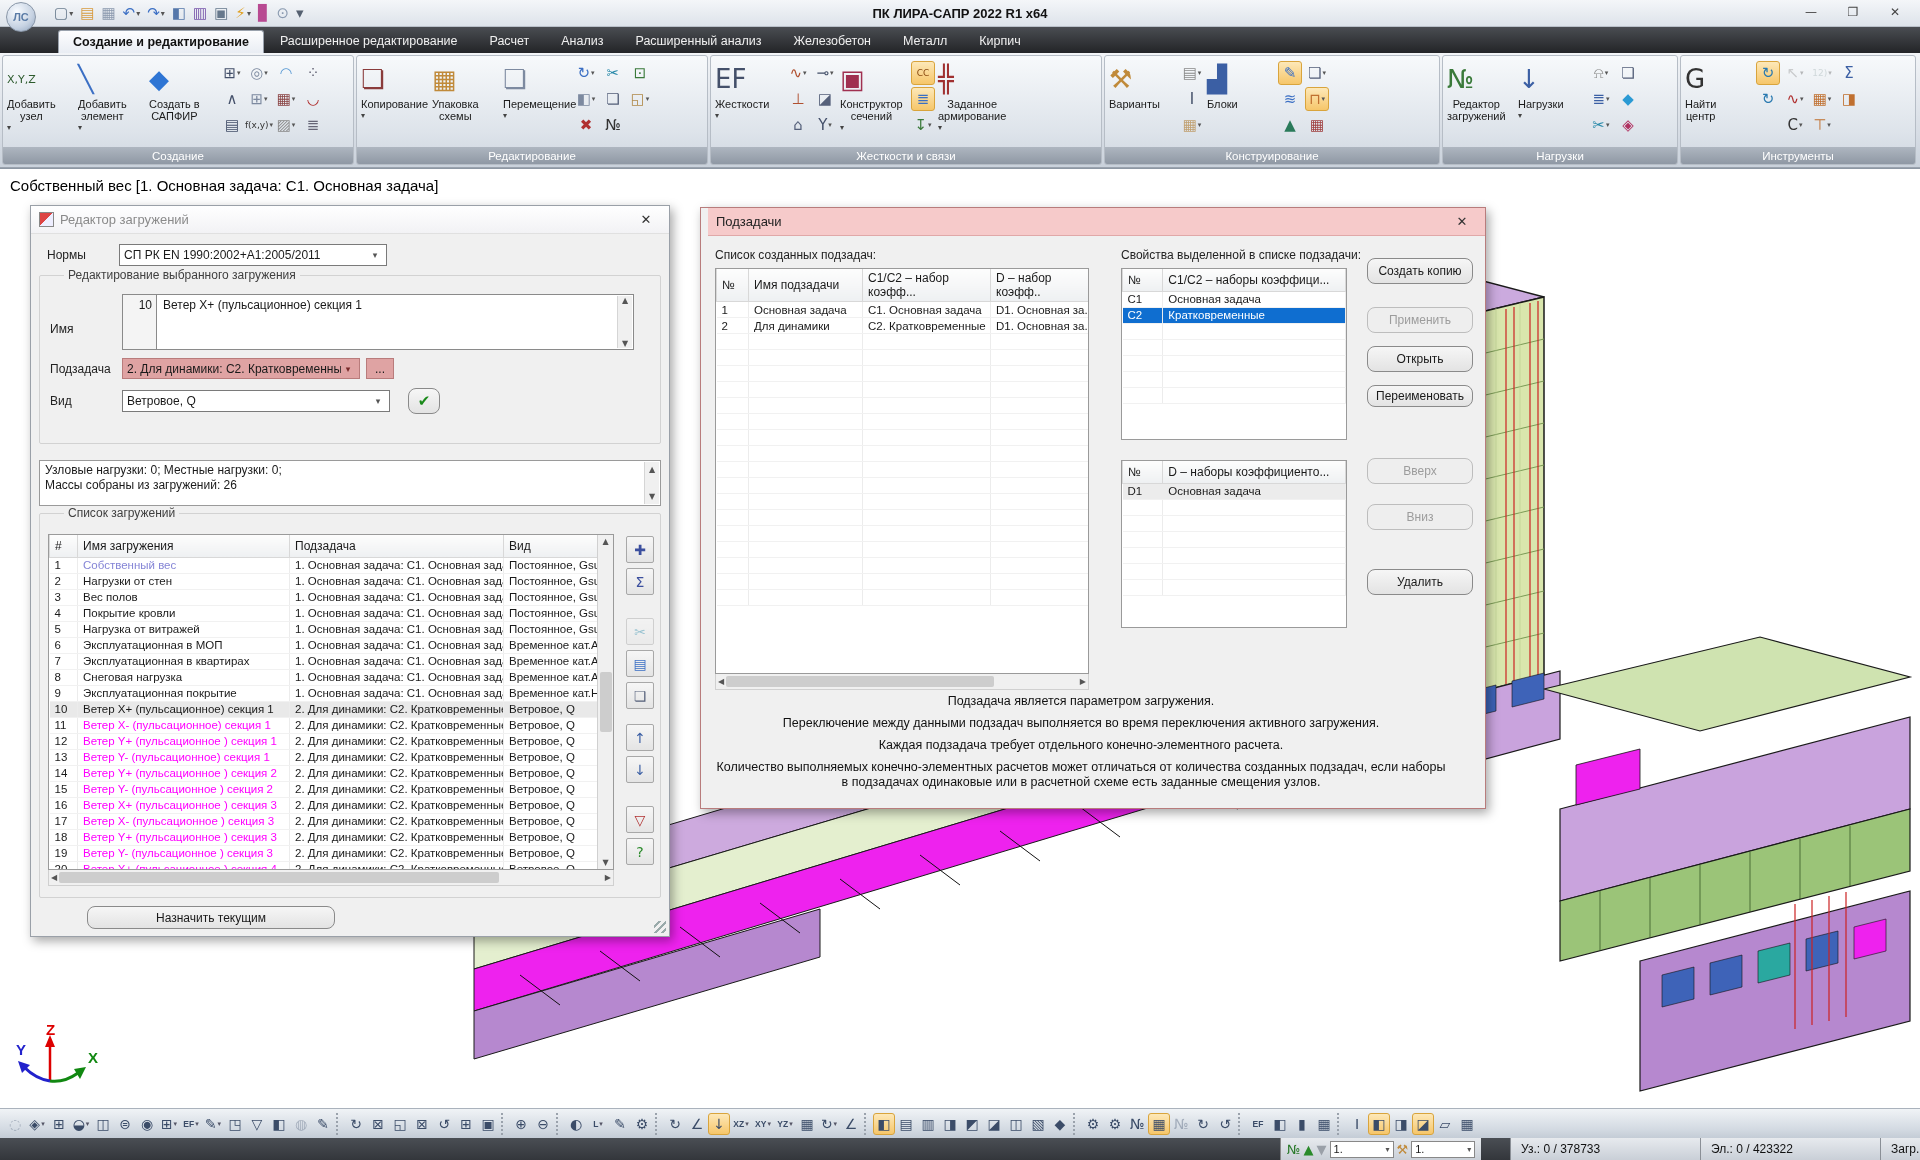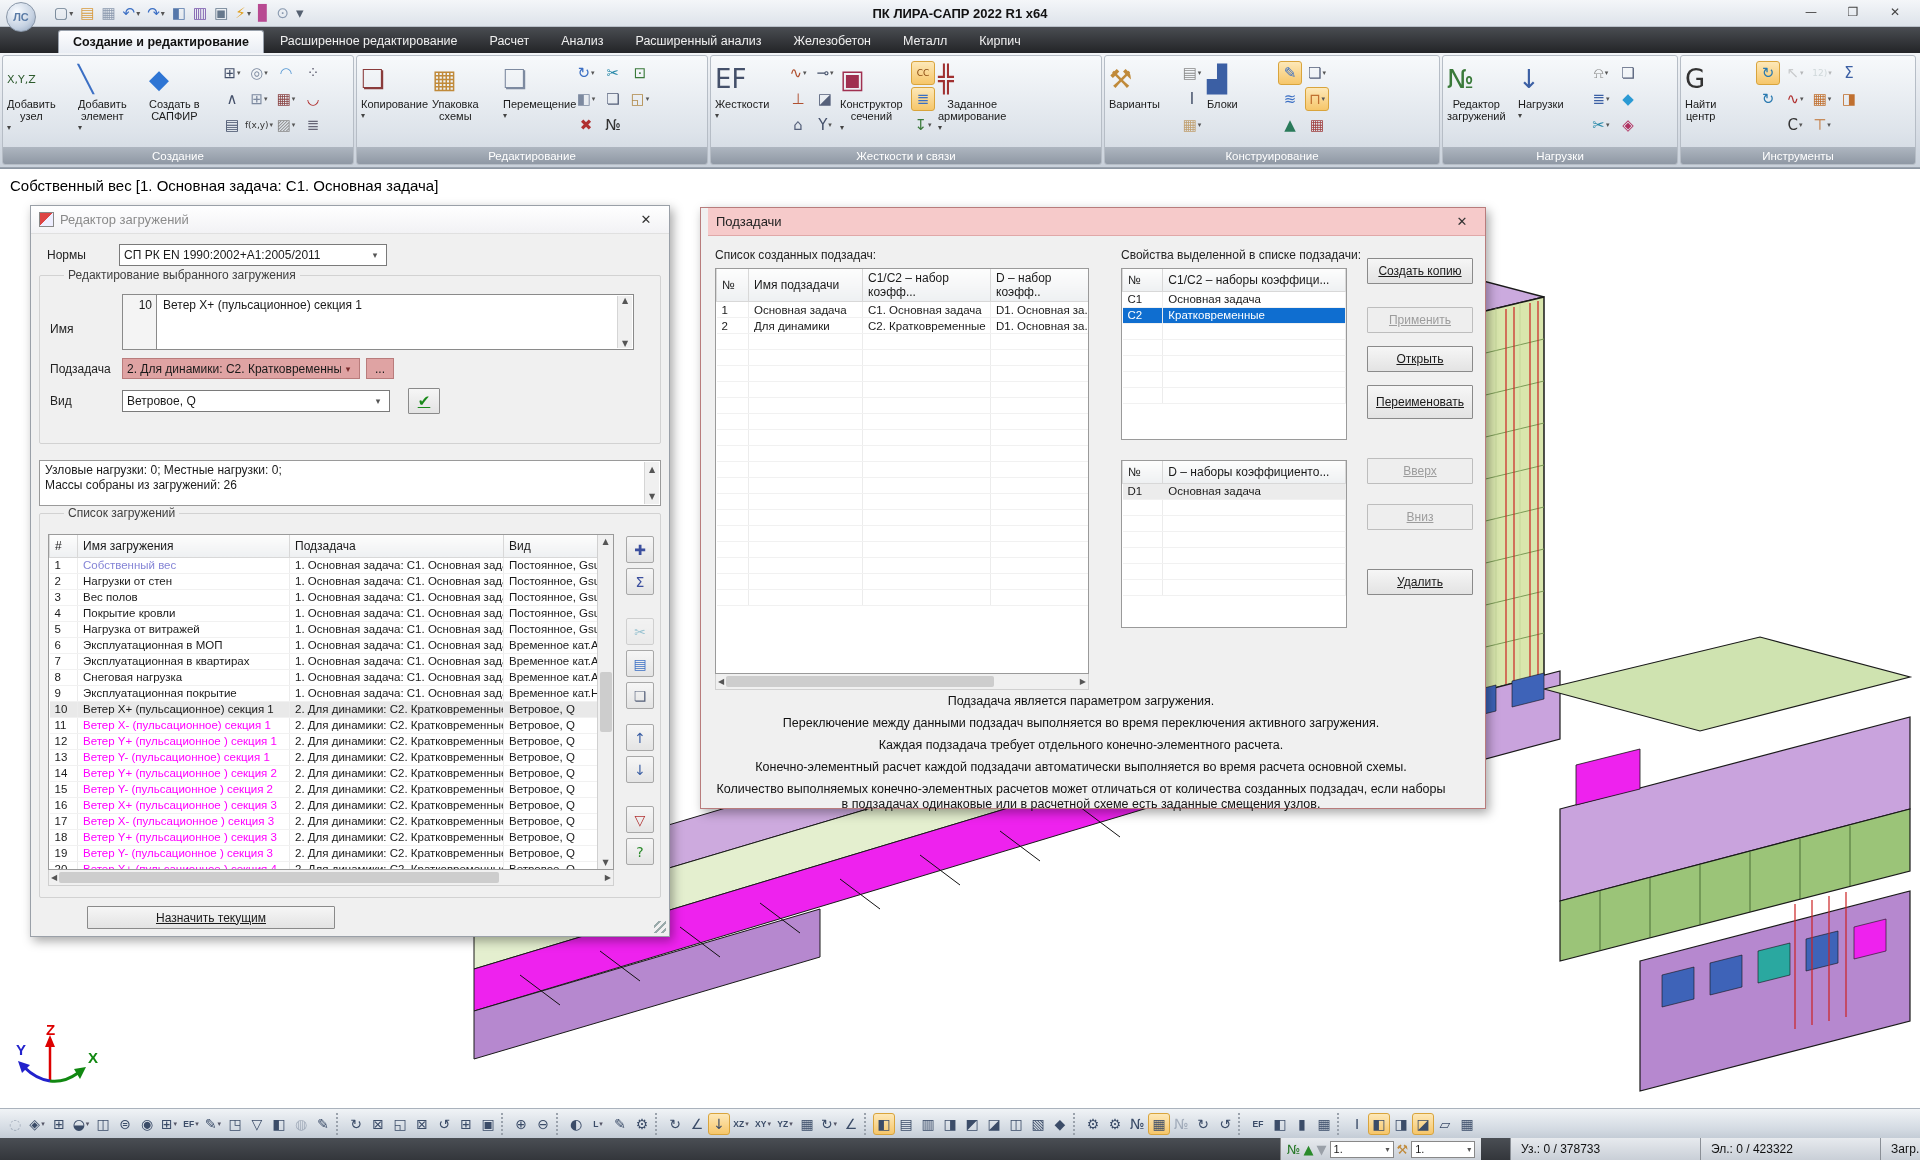--- a/index.html
+++ b/index.html
@@ -70,21 +70,21 @@
   .dlg-icon { width:15px; height:15px; margin-right:6px; background:linear-gradient(135deg,#d44 0 50%,#eef 50%); border:1px solid #888; }
   fieldset { border:1px solid #d2d2d2; border-radius:2px; }
   legend { font-size:12px; color:#404040; padding:0 4px; margin-left:24px; }
   .lbl { font-size:12px; color:#222; }
   .combo { background:#fff; border:1px solid #7a7a7a; height:22px; display:flex; align-items:center; padding:0 4px; font-size:12px; position:relative; }
   .combo .cv { flex:1; white-space:nowrap; overflow:hidden; }
   .combo .cd { width:14px; text-align:center; color:#555; font-size:9px; font-family:"DejaVu Sans",sans-serif;}
   .combo.pink { background:#dfa3a3; border:1px solid #b97c7c; }
   .btnp { background:#dfa3a3; border:1px solid #b97c7c; font-size:12px; display:flex; align-items:center; justify-content:center; }
   .wbtn { background:linear-gradient(#f6f6f6,#e3e3e3); border:1px solid #8a8a8a; font-size:12px;
-    display:flex; align-items:center; justify-content:center; border-radius:1px;text-decoration:underline; }
+    display:flex; align-items:center; justify-content:center; border-radius:8px; }
   .wbtn.disabled { color:#9c9c9c; border-color:#bdbdbd; background:#eee; }
   .infobox { background:#fff; border:1px solid #9a9a9a; font-size:12px; line-height:15px; overflow:hidden; position:relative; padding:2px 20px 0 5px;margin-top:8px;}
   .vscr { position:absolute; right:1px; top:1px; bottom:1px; width:15px; background:#f0f0f0; border-left:1px solid #d5d5d5;
     display:flex; flex-direction:column; justify-content:space-between; align-items:center; font-size:8px; color:#555; font-family:"DejaVu Sans",sans-serif;}
 
   
   .ltable-wrap { position:relative; background:#fff; border:1px solid #9a9a9a; overflow:hidden; }
   table.grid { border-collapse:collapse; table-layout:fixed; width:100%; }
   table.grid th { background:linear-gradient(#fdfdfd,#eef0f2); border:1px solid #d8d8d8; border-top:none;
     font-weight:normal; text-align:left; padding:2px 5px; font-size:12px; height:22px; }
@@ -1128,31 +1128,30 @@
               <td>&nbsp;</td>
             </tr>
           </tbody>
       </table>
     </div>
 
     <div id="subtask-buttons">
         <div class="wbtn" style="position: absolute; left: 666px; width: 106px; height: 26px; top: 50px;">Создать копию</div>
         <div class="wbtn disabled" style="position: absolute; left: 666px; width: 106px; height: 26px; top: 99px;">Применить</div>
         <div class="wbtn" style="position: absolute; left: 666px; width: 106px; height: 26px; top: 138px;">Открыть</div>
-        <div class="wbtn" style="position: absolute; left: 666px; width: 106px; height: 34px; top: 177px;">Переименовать</div>
+        <div class="wbtn" style="position: absolute; left: 666px; width: 106px; height: 22px; top: 177px;">Переименовать</div>
         <div class="wbtn disabled" style="position: absolute; left: 666px; width: 106px; height: 26px; top: 250px;">Вверх</div>
         <div class="wbtn disabled" style="position: absolute; left: 666px; width: 106px; height: 26px; top: 296px;">Вниз</div>
         <div class="wbtn" style="position: absolute; left: 666px; width: 106px; height: 26px; top: 361px;">Удалить</div>
       </div>
 
     <div class="notes" style="position:absolute; left:12px; top:486px; width:736px;" id="subtask-notes">
         <p>Подзадача является параметром загружения.</p>
         <p>Переключение между данными подзадач выполняется во время переключения активного загружения.</p>
         <p>Каждая подзадача требует отдельного конечно-элементного расчета.</p>
-        <p>Конечно-элементный расчет каждой подзадачи автоматически выполняется во время расчета основной схемы.</p>
         <p>Количество выполняемых конечно-элементных расчетов может отличаться от количества созданных подзадач, если наборы в подзадачах одинаковые или в расчетной схеме есть заданные смещения узлов.</p>
       </div>
   </div>
 
   <div class="btoolbar" id="btoolbar">
       <div class="bt-ic dim">
         <span>◌</span>
       </div>
       <div class="bt-ic">
         <span>◈</span>

